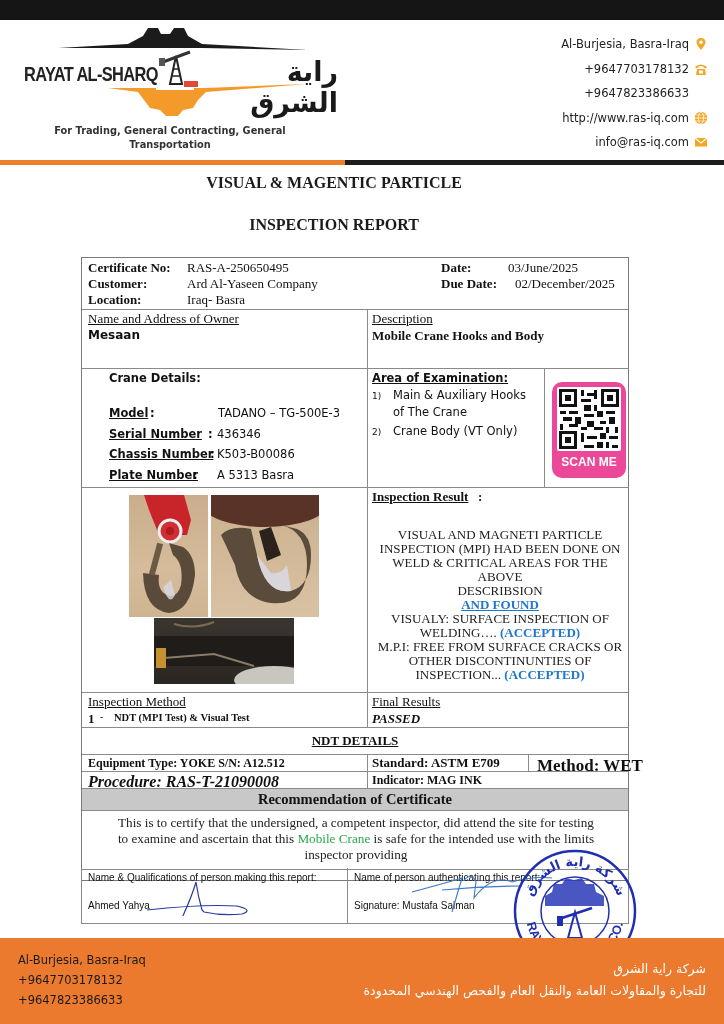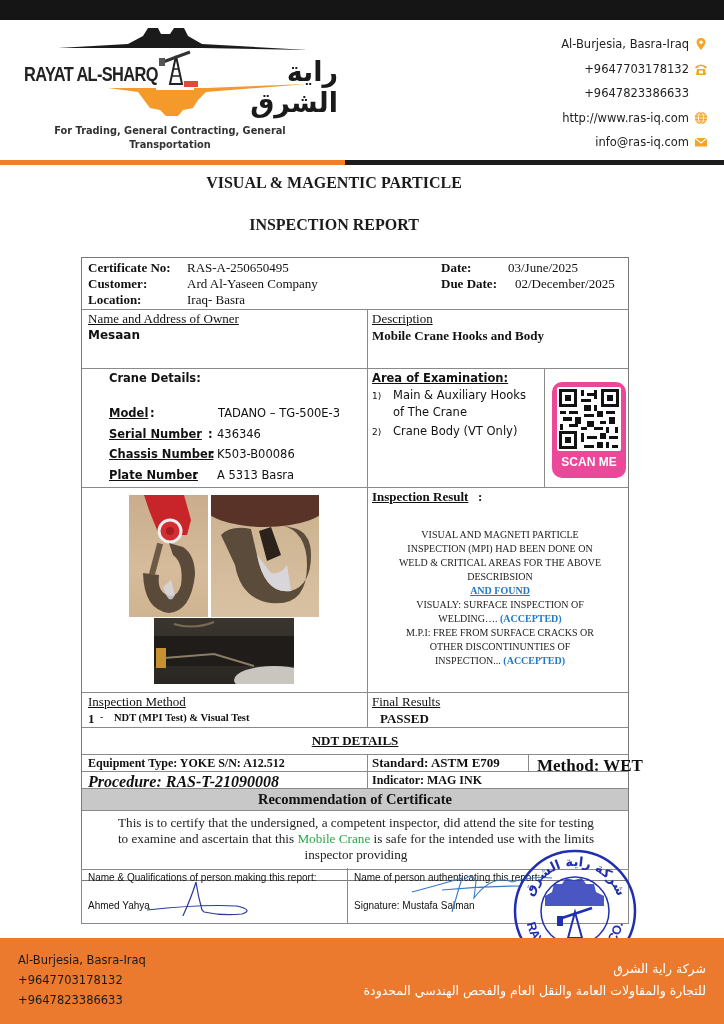--- a/index.html
+++ b/index.html
@@ -32,21 +32,21 @@
   .vline { position: absolute; width: 1px; background: #8a8a8a; }
   .t { position: absolute; white-space: nowrap; font-size: 13px; }
   .b { font-weight: bold; }
   .u { text-decoration: underline; }
   .sans { font-family: "DejaVu Sans", sans-serif; }
   .lib { font-family: "Liberation Sans", sans-serif; }
 
   .crane .t { font-family: "DejaVu Sans", sans-serif; font-size: 11.5px; }
   .exam .t { font-family: "DejaVu Sans", sans-serif; font-size: 11.5px; }
 
-  .result { position: absolute; left: 292px; top: 270px; width: 252px; text-align: center; font-size: 10px; line-height: 14px; color: #222; }
+  .result { position: absolute; left: 292px; top: 270px; width: 252px; text-align: center; font-size: 13px; line-height: 14px; color: #222; }
   .result .blue { color: #1f78c8; font-weight: bold; }
   .result .blue-u { color: #1f78c8; font-weight: bold; text-decoration: underline; }
 
   .gray-bar { position: absolute; background: #c8c8c8; }
 
   .certify { position: absolute; left: 0; width: 548px; text-align: center; font-size: 13.2px; line-height: 16px; color: #222; }
   .certify .green { color: #2aa84a; }
 
   .photo { position: absolute; overflow: hidden; }
 
@@ -285,21 +285,21 @@
     <div>M.P.I: FREE FROM SURFACE CRACKS OR</div>
     <div>OTHER DISCONTINUNTIES OF</div>
     <div><span>INSPECTION... </span><span class="blue">(ACCEPTED)</span></div>
   </div>
 
   <span class="t u" style="left:6px; top:436px;">Inspection Method</span>
   <span class="t b" style="left:6px; top:453px;">1</span>
   <span class="t" style="left:18px; top:453px; font-size:10px;">-</span>
   <span class="t b" style="left:32px; top:454px; font-size:10.5px;">NDT (MPI Test) &amp; Visual Test</span>
   <span class="t u" style="left:290px; top:436px;">Final Results</span>
-  <span class="t b" style="left:298px; top:453px;">PASSED</span>
+  <span class="t b" style="left:290px; top:453px;font-style:italic;">PASSED</span>
 
   <span class="t b u" style="left:0; width:546px; text-align:center; top:475px;">NDT DETAILS</span>
   <span class="t b" style="left:6px; top:498px; font-size:12px;">Equipment Type: YOKE S/N: A12.512</span>
   <span class="t b" style="left:290px; top:497px;">Standard: ASTM E709</span>
   <span class="t b" style="left:455px; top:498px; font-size:17px;">Method: WET</span>
   <span class="t b" style="left:6px; top:515px; font-size:16px;font-style:italic;">Procedure: RAS-T-21090008</span>
   <span class="t b" style="left:290px; top:515px; font-size:12px;">Indicator: MAG INK</span>
 
   <div class="gray-bar" style="left:0; top:531px; width:546px; height:21px;"></div>
   <span class="t b" style="left:0; width:546px; text-align:center; top:533px; font-size:14.5px;">Recommendation of Certificate</span>

